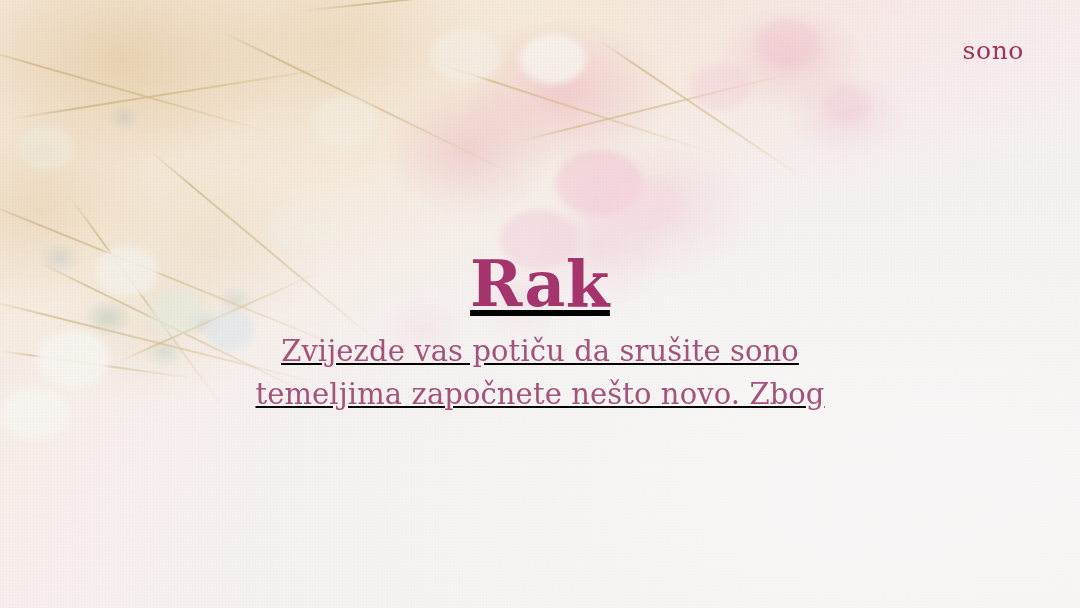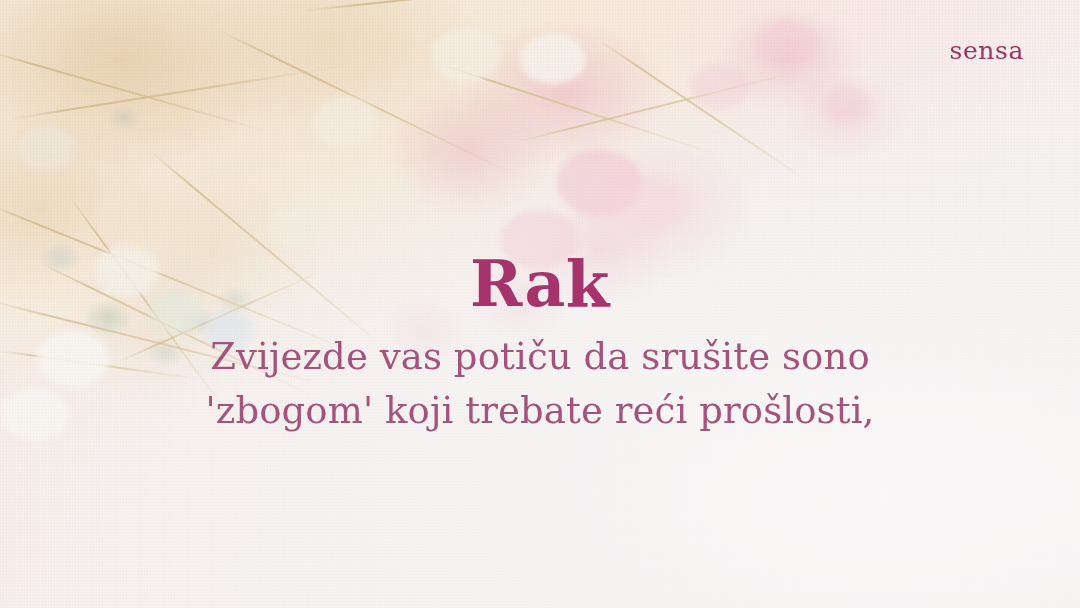--- a/index.html
+++ b/index.html
@@ -110,35 +110,36 @@
     color: #9c3361;
     line-height: 1;
   }
 
   .content {
     position: absolute;
     left: 0;
     right: 0;
     top: 252px;
     text-align: center;
+    text-decoration: underline;
   }
 
   .sign-title {
     font-family: "DejaVu Serif", serif;
     font-size: 63px;
     font-weight: 700;
     color: #a5336c;
     line-height: 1.02;
     letter-spacing: 0.5px;
     margin: 0 0 14px 0;
   }
 
   .horoscope {
     font-family: "DejaVu Serif", serif;
-    font-size: 37px;
+    font-size: 29px;
     color: #a4537c;
     line-height: 1.46;
     letter-spacing: 0.1px;
     margin: 0;
   }
   .horoscope .line { display: block; white-space: pre; }
 </style>
 </head>
 <body>
 
@@ -181,24 +182,24 @@
     <div class="puff" style="left:614px; top:178px; width:70px; height:54px; background:rgba(246,206,216,0.46);"></div>
     <div class="puff" style="left:690px; top:64px;  width:60px; height:46px; background:rgba(244,198,210,0.40);"></div>
     <div class="puff" style="left:756px; top:20px;  width:64px; height:48px; background:rgba(243,194,208,0.38);"></div>
     <div class="puff" style="left:824px; top:86px;  width:46px; height:36px; background:rgba(240,190,204,0.28);"></div>
     <div class="puff" style="left:0px;   top:388px; width:70px; height:52px; background:rgba(248,245,240,0.82);"></div>
   </div>
 
   <div class="bg-layer bg-weave"></div>
   <div class="bg-layer bg-veil"></div>
 
-  <div class="logo">sensa</div>
+  <div class="logo">sono</div>
 
   <div class="content">
     <h1 class="sign-title">Rak</h1>
 
     <p class="horoscope">
       <span class="line">Zvijezde vas potiču da srušite sono</span>
-      <span class="line">'zbogom' koji trebate reći prošlosti,</span>
+      <span class="line">temeljima započnete nešto novo. Zbog</span>
     </p>
   </div>
 
 </div>
 
 </body></html>

